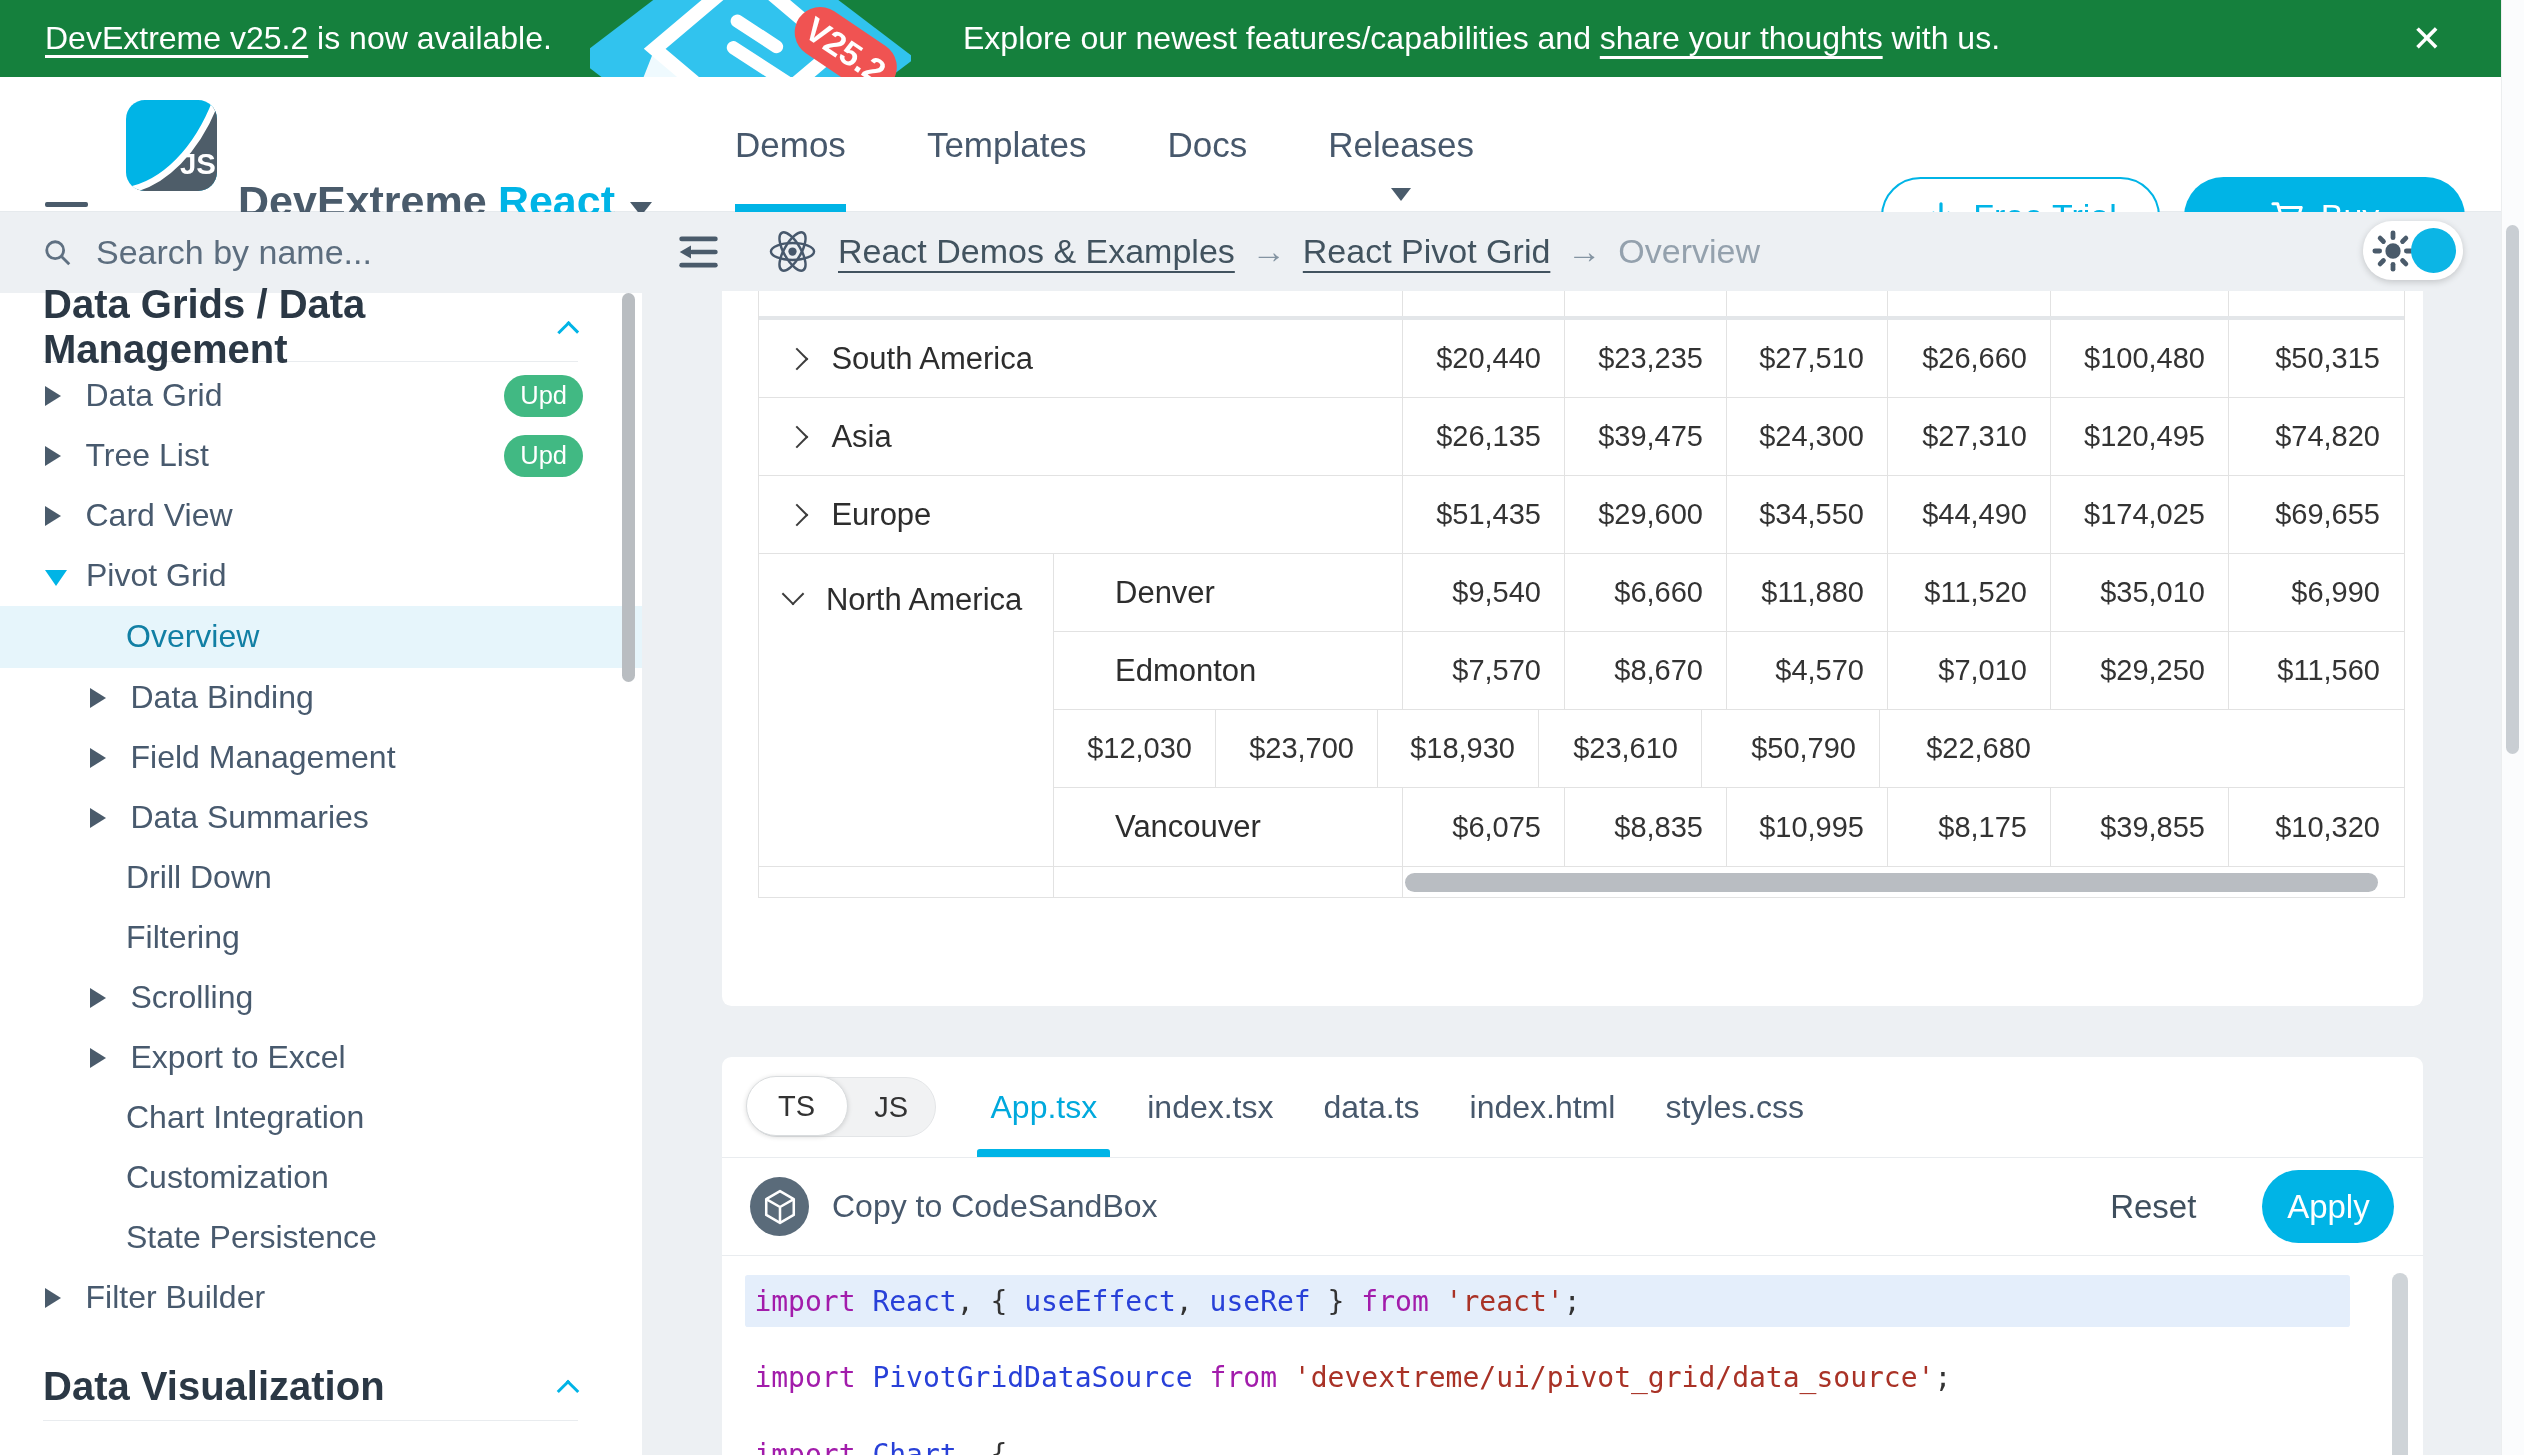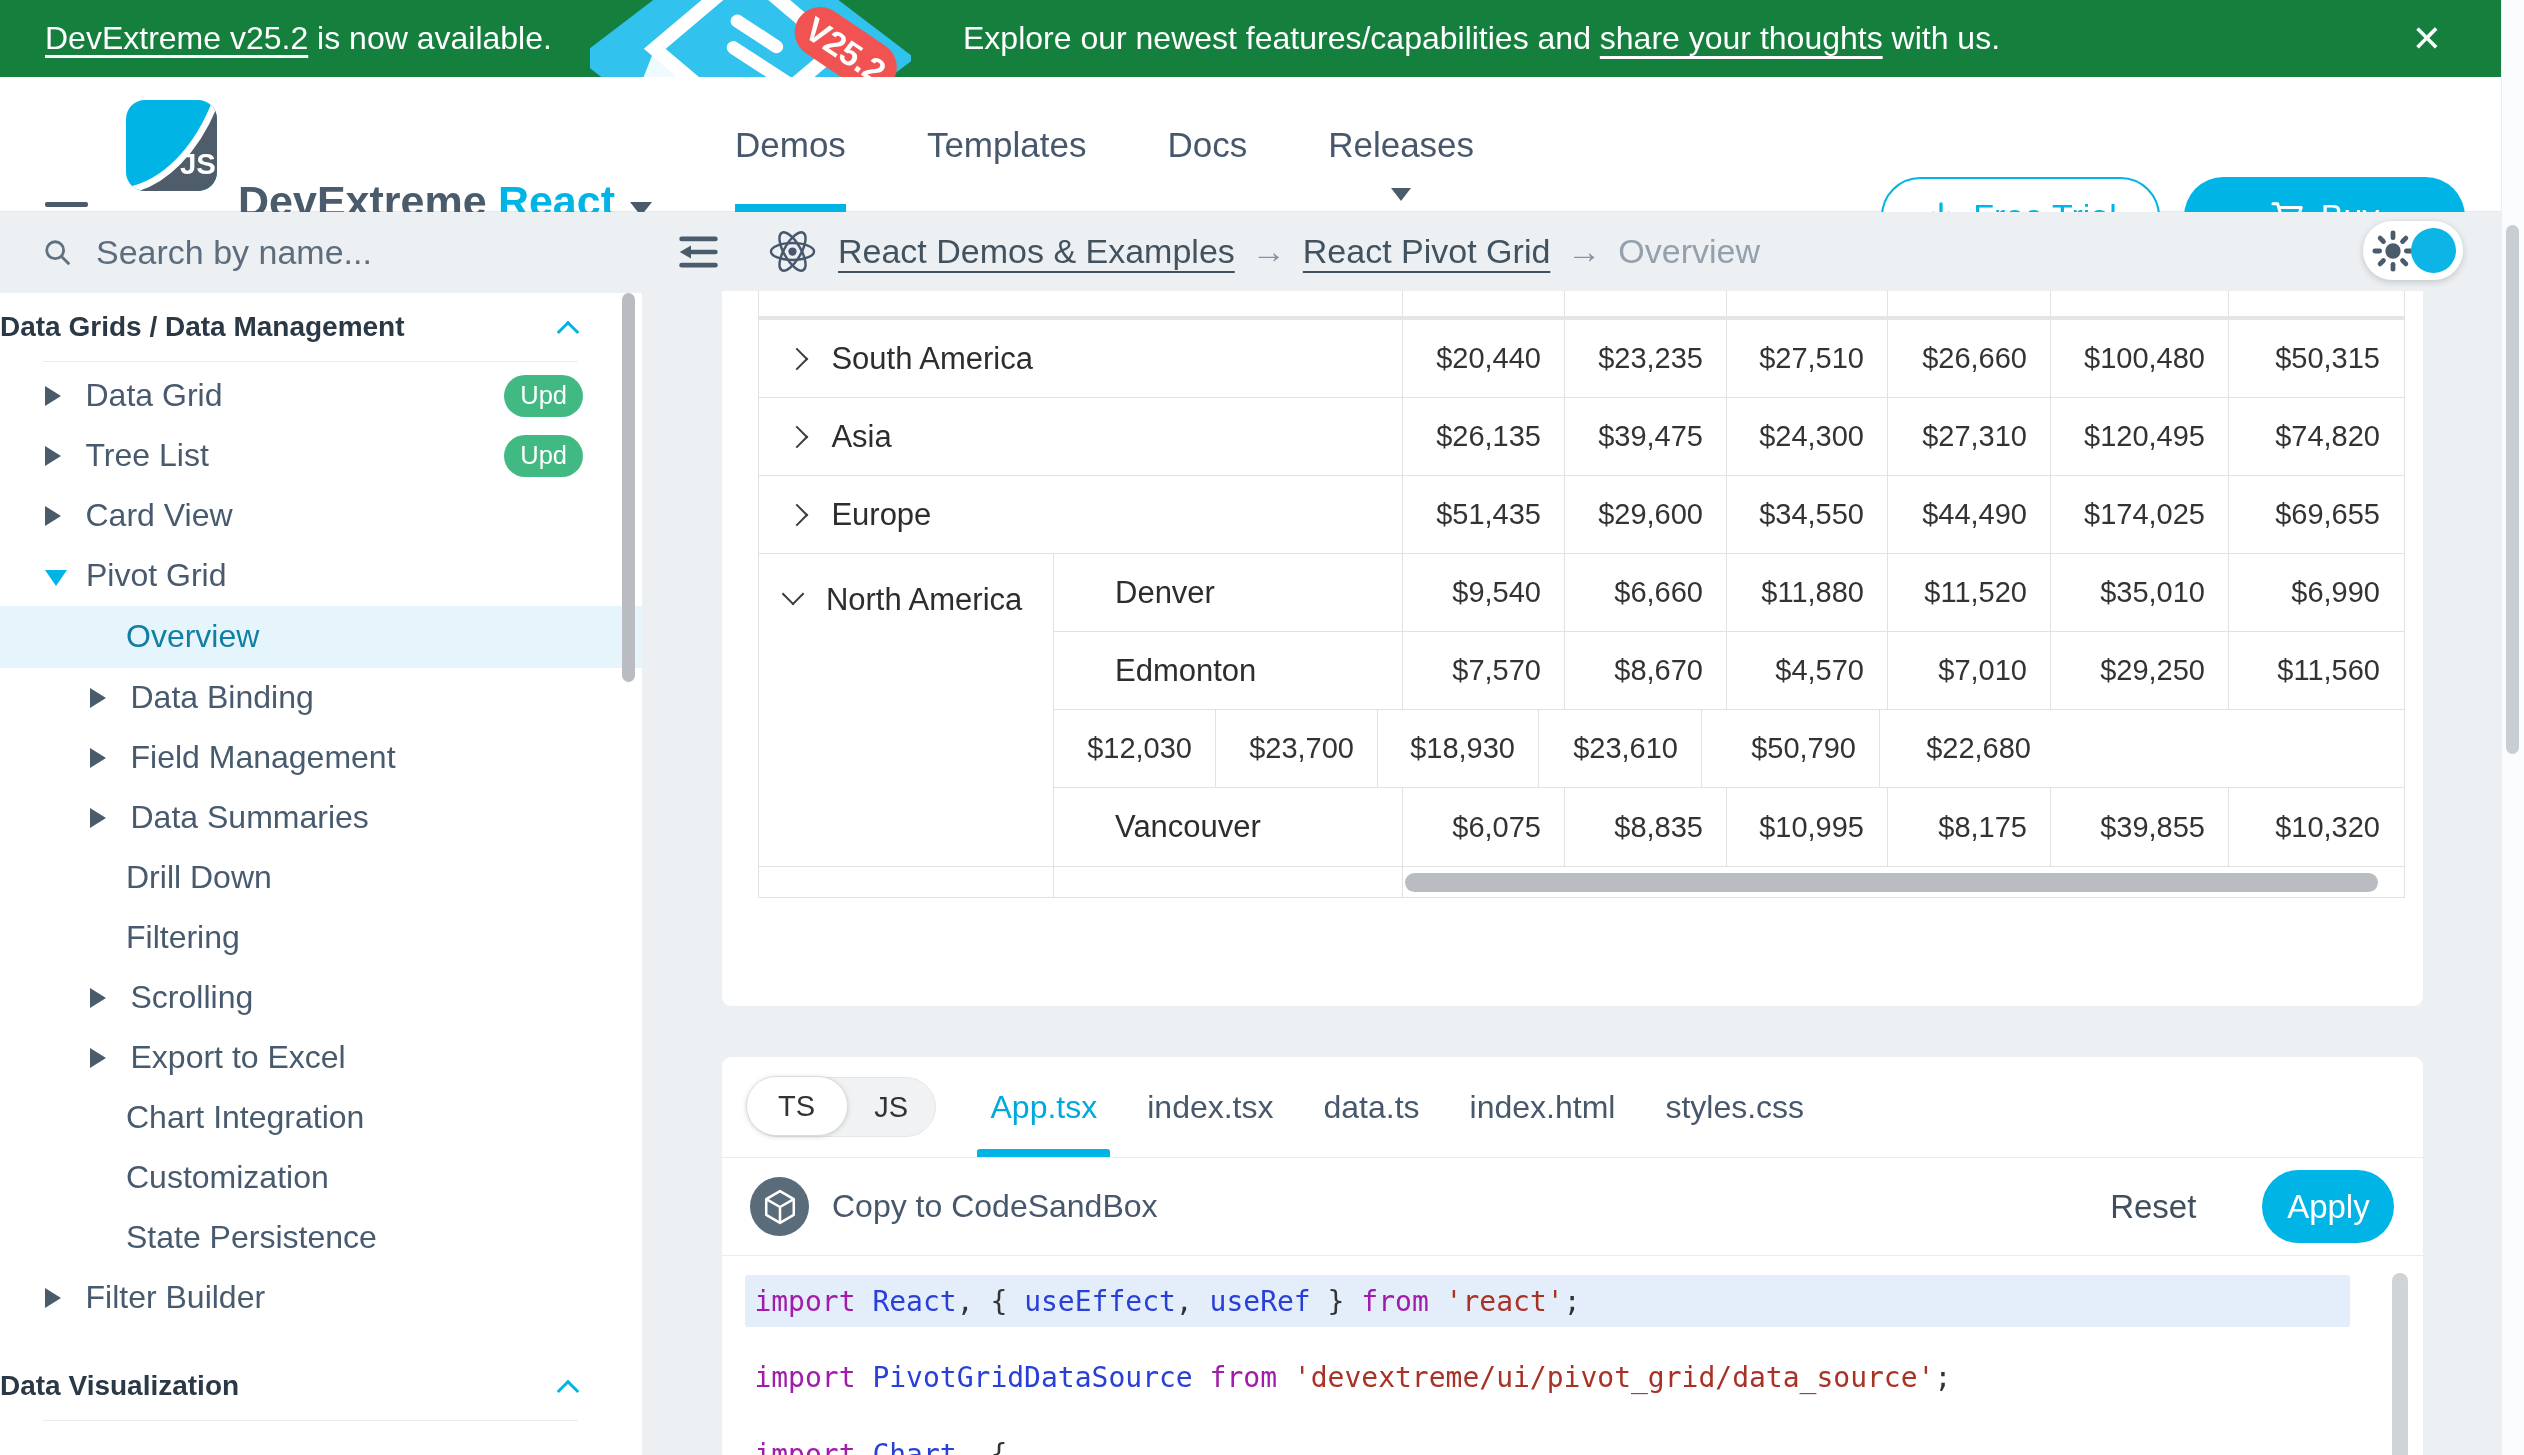--- a/index.html
+++ b/index.html
@@ -42,22 +42,22 @@
 
   
   .content { display:flex; height:1244px; }
 
   
   .sidebar { position:relative; width:642px; background:#fff; flex:none; }
   .search { height:81px; background:#edf0f3; display:flex; align-items:center; padding-left:43px; gap:23px; }
   .search input { border:none; outline:none; background:transparent; font-size:34px; color:#0c4a6e;
                   font-family:"Liberation Sans", sans-serif; width:453px; }
   .search input::placeholder { color:#5c6d7e; }
-  .sb-sec { height:68px; display:flex; align-items:center; 
-            font-size:28px; font-weight:bold; color:#2b3845; cursor:pointer; }
+  .sb-sec { height:68px; display:flex; align-items:center; padding-left:43px;
+            font-size:40px; font-weight:bold; color:#2b3845; cursor:pointer; }
   .sec-chev { width:16px; height:16px; border-right:3.8px solid #00b4e6; border-bottom:3.8px solid #00b4e6;
               transform:rotate(-135deg); margin-left:auto; margin-right:66px; margin-top:9.4px; }
   .sb-divider { border-bottom:1.9px solid #e9ecef; margin:0 64px 3.8px 43px; }
   .sb-item { height:60px; display:flex; align-items:center; font-size:32px; color:#485a6e; cursor:pointer; }
   .sb-item .tri { width:0; height:0; border-left:16px solid #4a5b6b; border-top:10.4px solid transparent;
                   border-bottom:10.4px solid transparent; margin-right:24.5px; flex:none; }
   .sb-item.expanded .tri { border-left:11.3px solid transparent; border-right:11.3px solid transparent;
                   border-top:16px solid #00b4e6; border-bottom:none; margin-right:19px; margin-top:3.8px; }
   .sb-item.l1 { padding-left:45px; }
   .sb-item.l2a { padding-left:90px; }

